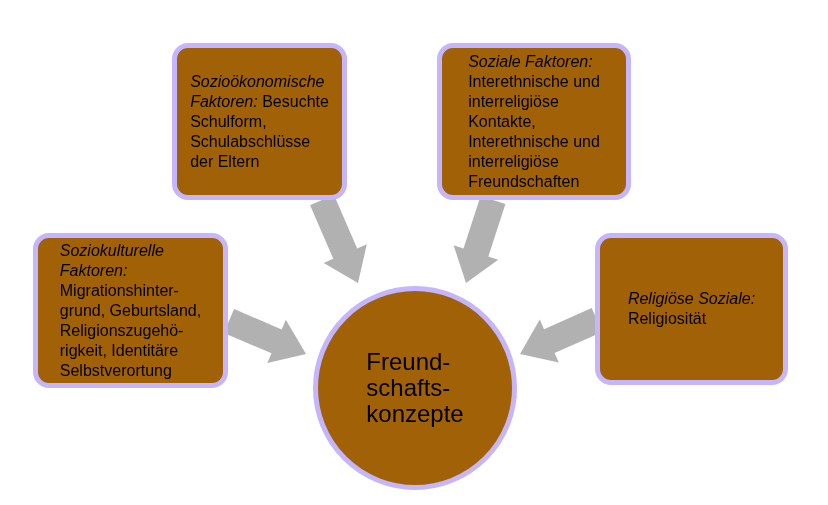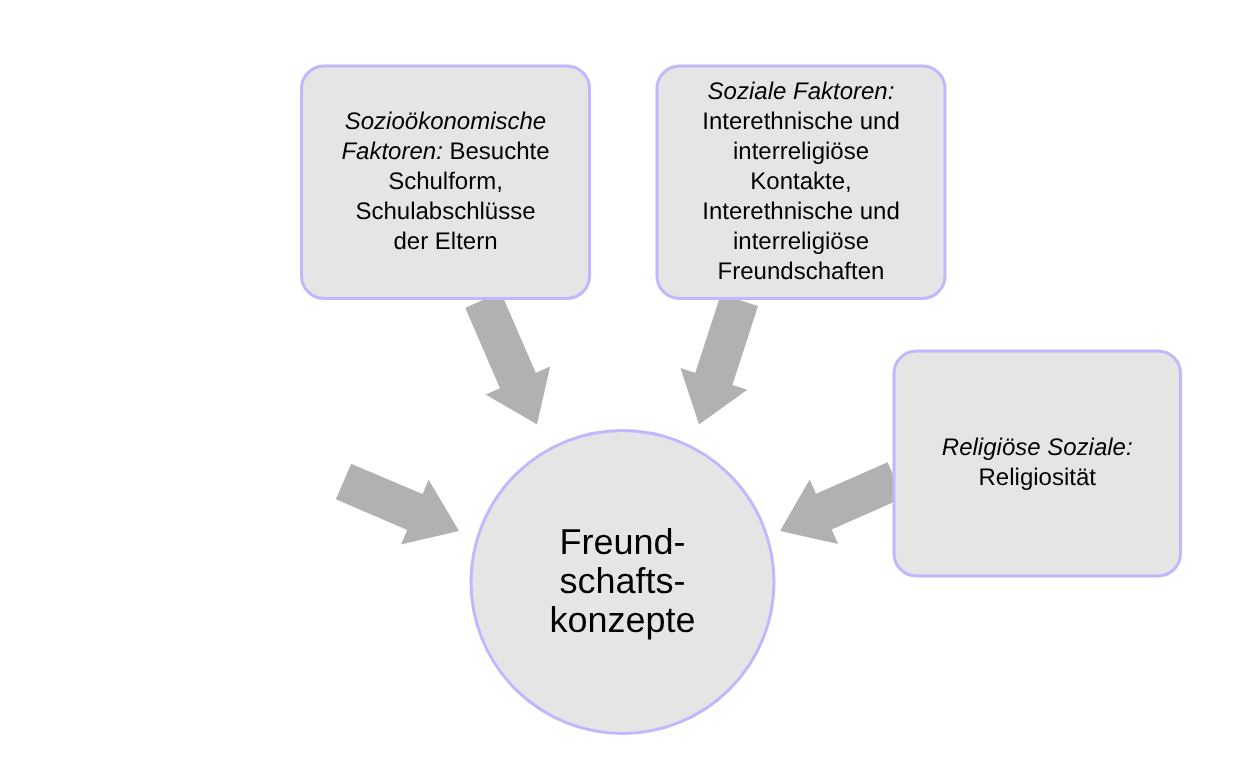--- a/index.html
+++ b/index.html
@@ -14,38 +14,37 @@
   }
   .arrows-layer {
     position: absolute;
     left: 0; top: 0;
     width: 828px; height: 505px;
     z-index: 1;
   }
   .node {
     position: absolute;
     box-sizing: border-box;
-    background: #e5e5e5;
-    border: 2px solid #c4b5fd;
+    background: #a16207;
+    border: 5px solid #c4b5fd;
     display: flex;
     align-items: center;
     justify-content: center;
-    text-align: center;
     z-index: 2;
   }
   .box { border-radius: 16px; }
   .box .node-text {
     margin: 0;
     padding: 0 6px;
     font-size: 16px;
     line-height: 20px;
     white-space: pre-line;
   }
   .box-title { font-style: italic; }
-  .box-tl { left: 200px; top: 43px;  width: 194px; height: 157px; }
+  .box-tl { left: 172px; top: 43px;  width: 175px; height: 157px; }
   .box-tr { left: 437px; top: 43px;  width: 194px; height: 157px; }
   .box-l  { left: 33px;  top: 233px; width: 195px; height: 155px; }
   .box-r  { left: 595px; top: 233px; width: 193px; height: 152px; }
   .circle {
     left: 313px; top: 286px;
     width: 204px; height: 204px;
     border-radius: 50%;
   }
   .circle .node-text {
     margin: 0;
@@ -77,20 +76,29 @@
   <div class="node box box-tr">
     <p class="node-text"><span class="box-title">Soziale Faktoren:</span><span class="box-body">
 Interethnische und
 interreligiöse
 Kontakte,
 Interethnische und
 interreligiöse
 Freundschaften</span></p>
   </div>
 
+  <div class="node box box-l">
+    <p class="node-text"><span class="box-title">Soziokulturelle
+Faktoren:</span><span class="box-body">
+Migrationshinter-
+grund, Geburtsland,
+Religionszugehö-
+rigkeit, Identitäre
+Selbstverortung</span></p>
+  </div>
 
   <div class="node box box-r">
     <p class="node-text"><span class="box-title">Religiöse Soziale:</span><span class="box-body">
 Religiosität</span></p>
   </div>
 
   <div class="node circle">
     <p class="node-text">Freund-
 schafts-
 konzepte</p>

